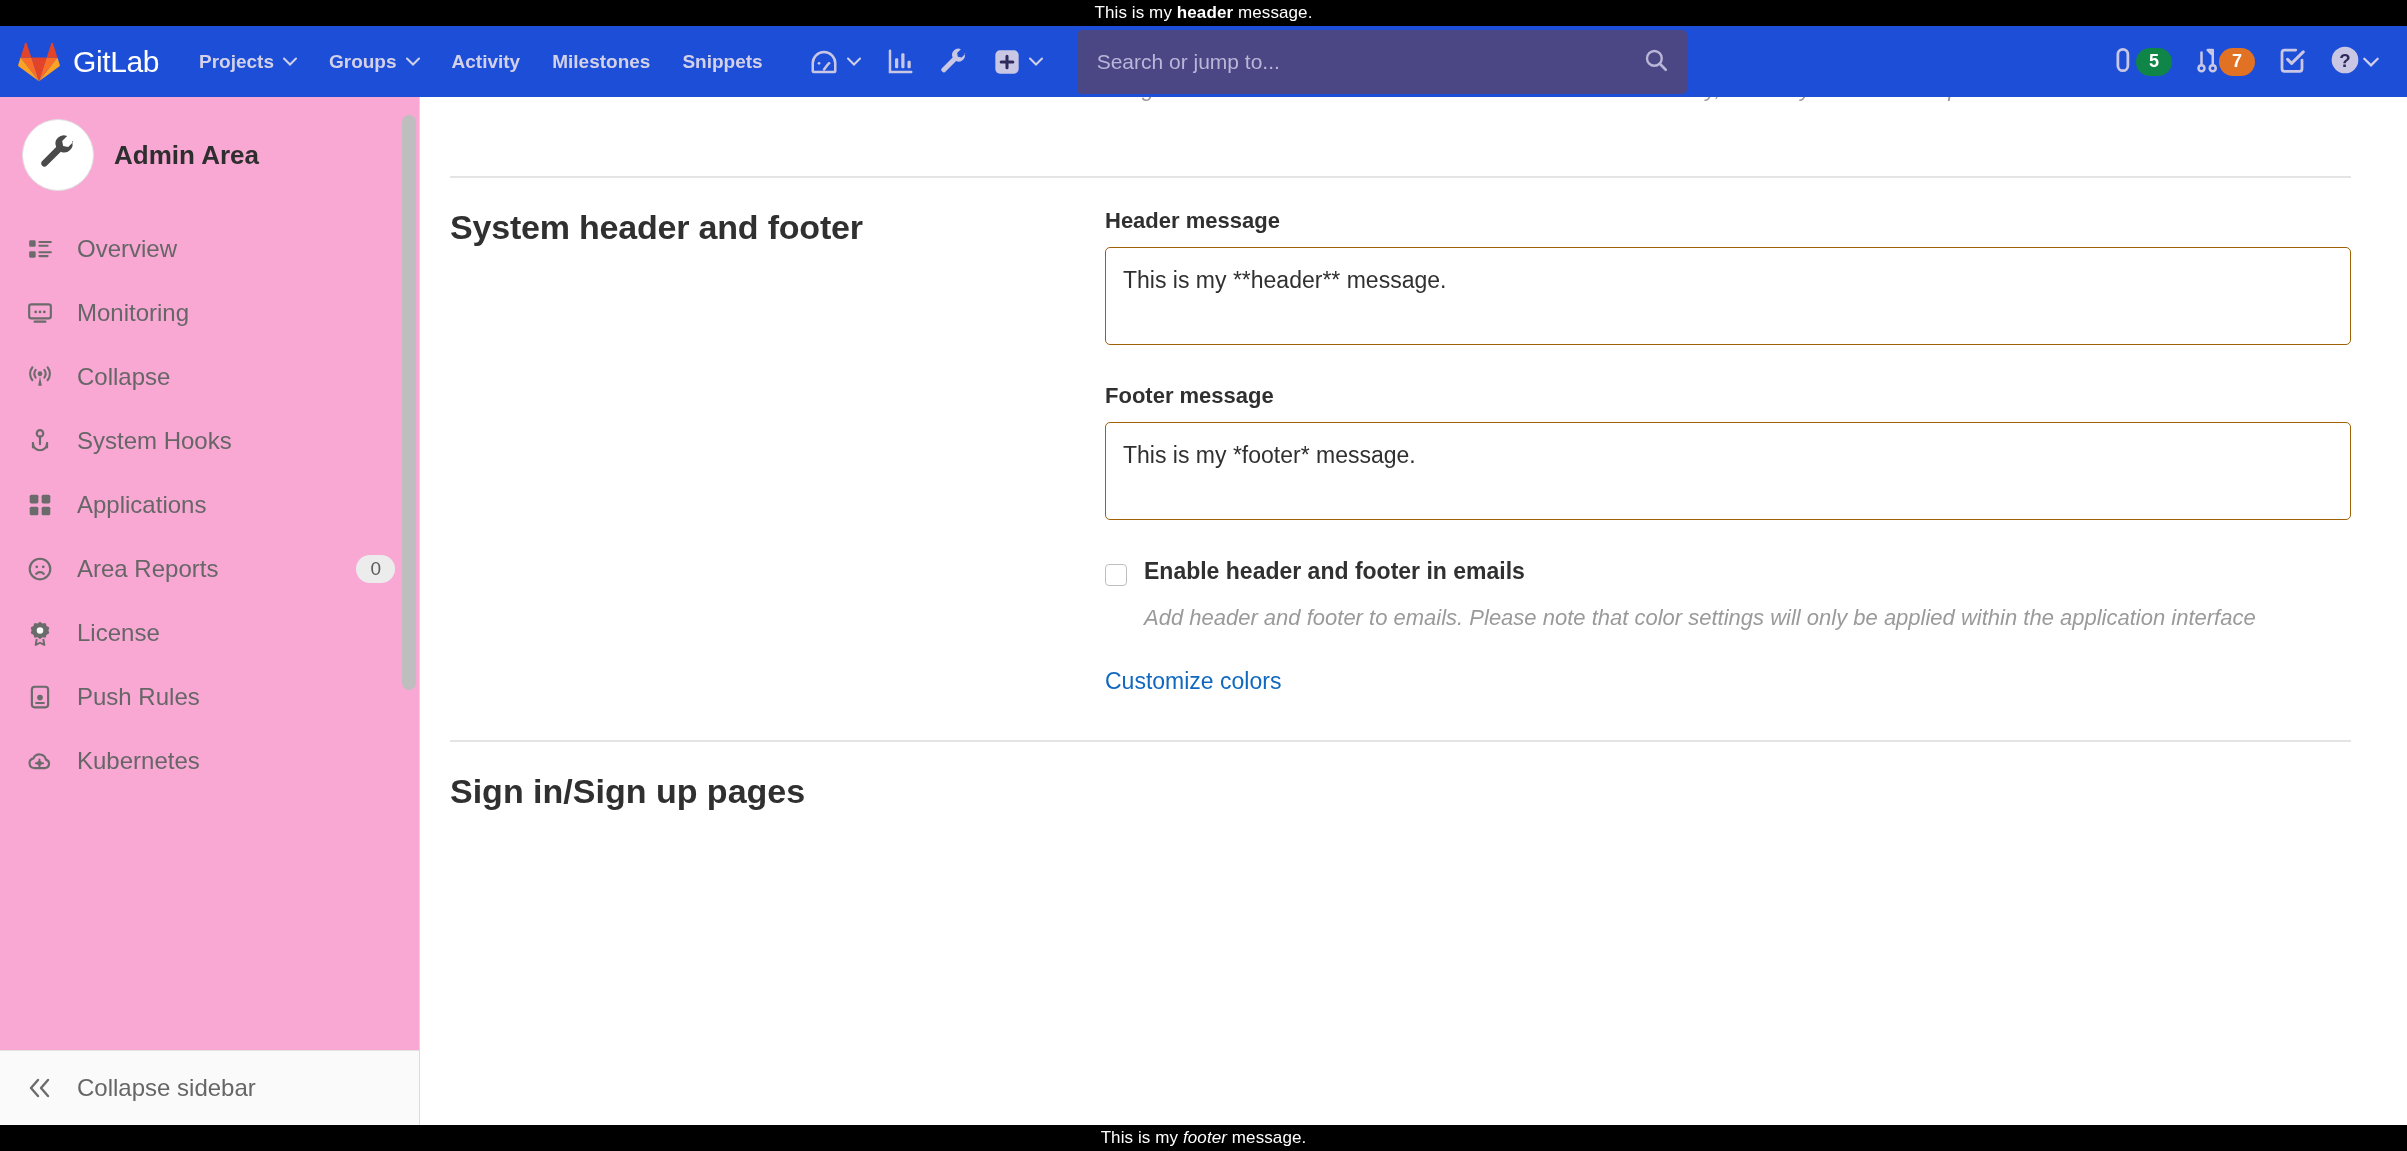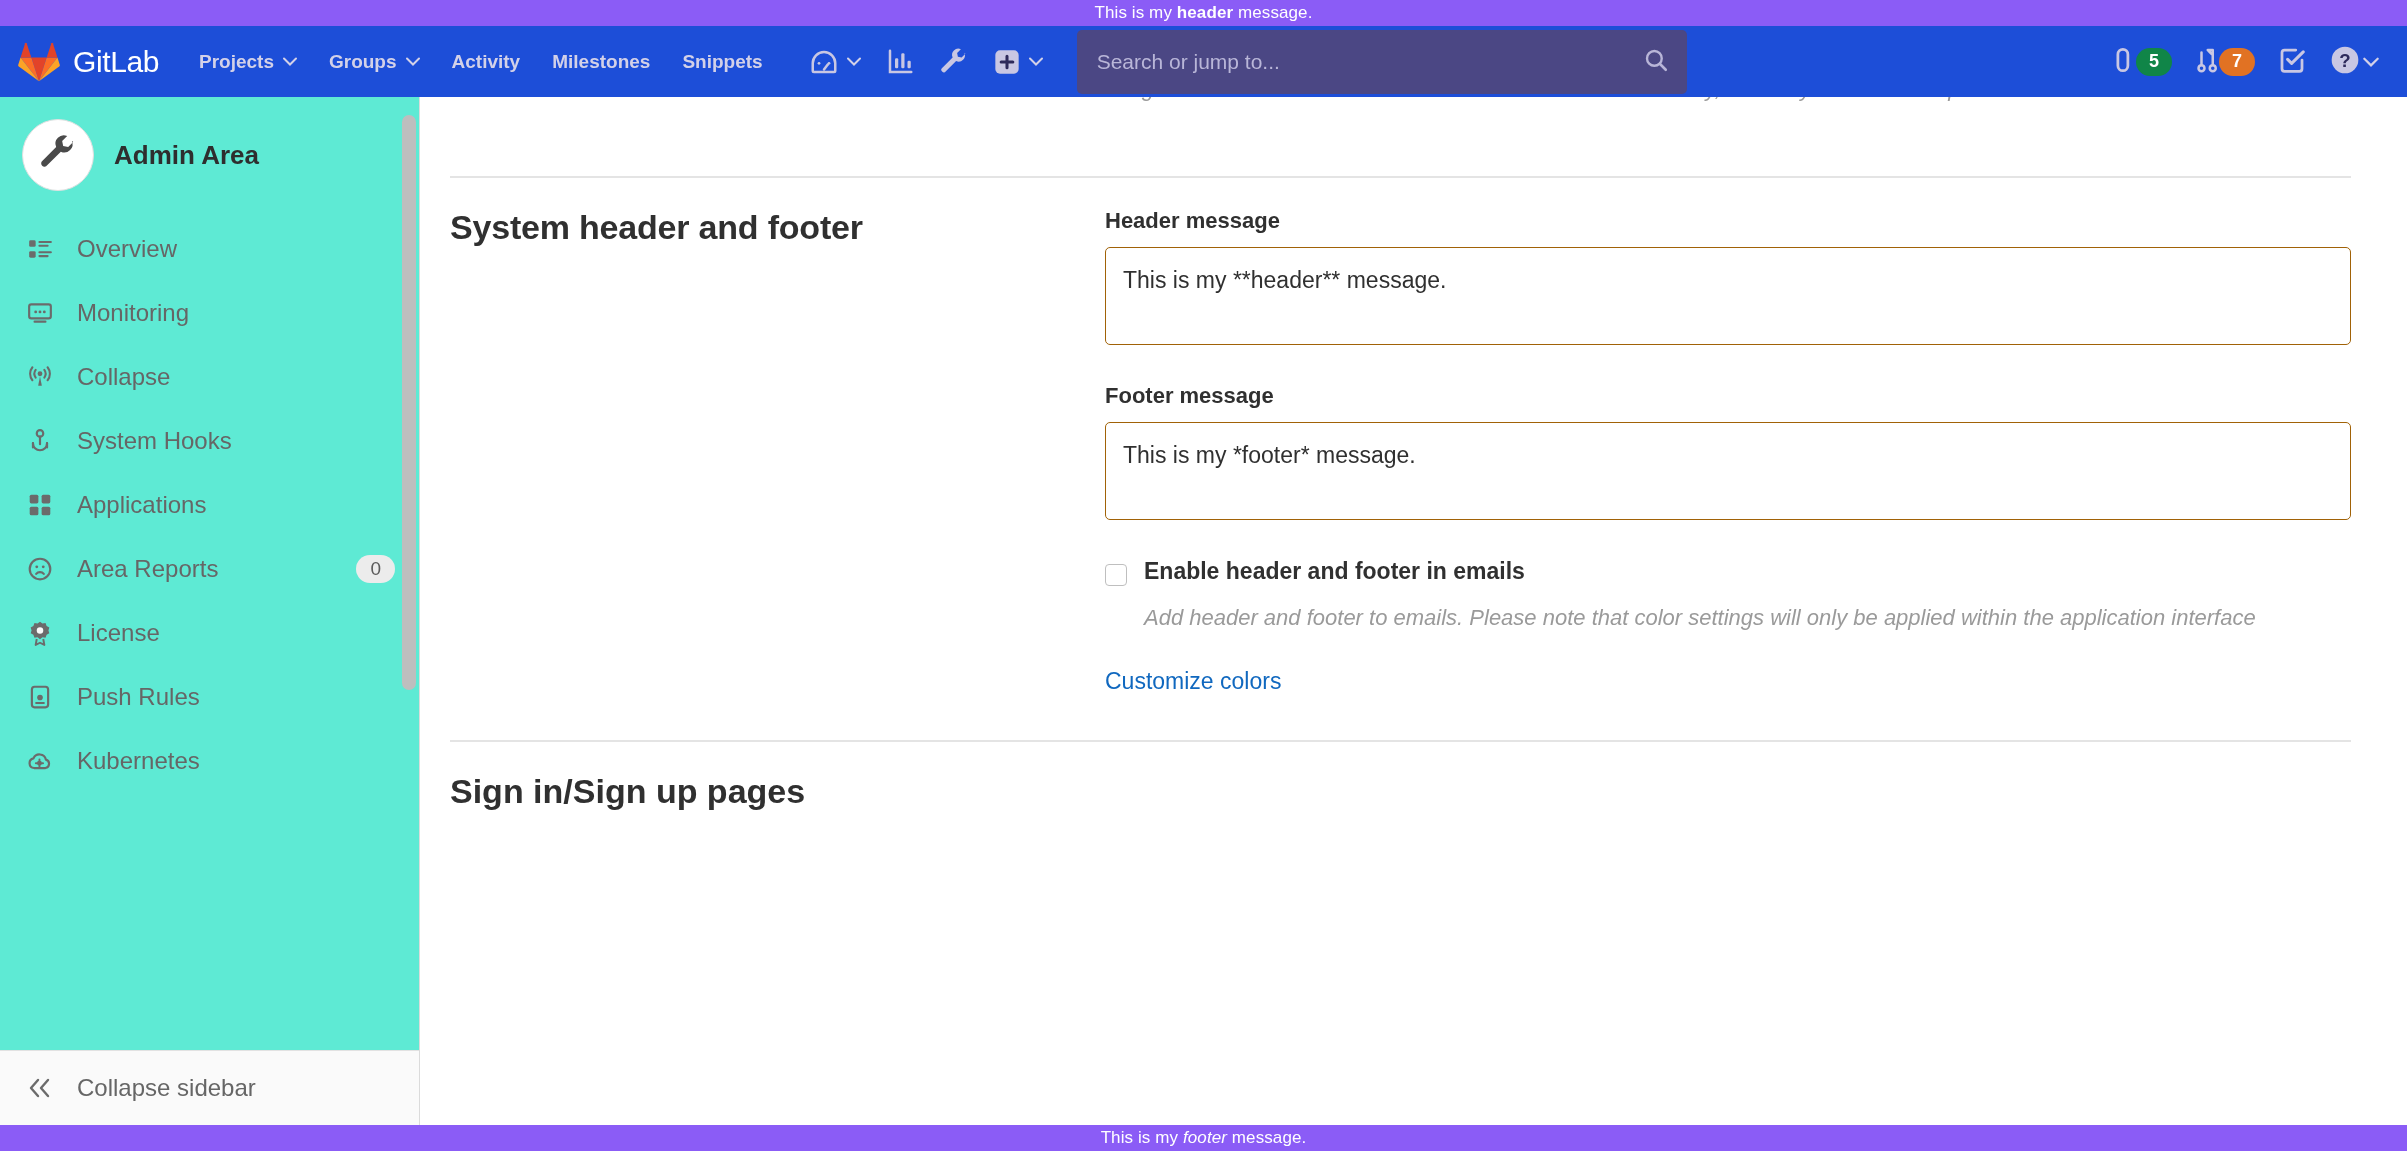--- a/index.html
+++ b/index.html
@@ -10,21 +10,21 @@
     overflow: hidden;
     font-family: "Liberation Sans", sans-serif;
     background: #ffffff;
   }
 
   
   .sys-msg-bar {
     position: absolute;
     left: 0; right: 0;
     height: 26px;
-    background: #8b5cf6;
+    background: #000000;
     color: #ffffff;
     display: flex;
     align-items: center;
     justify-content: center;
     font-size: 17px;
     letter-spacing: .1px;
     z-index: 40;
   }
   .sys-msg-bar.top { top: 0; }
   .sys-msg-bar.bottom { bottom: 0; }
@@ -133,21 +133,21 @@
   }
   .badge-green { background: #108548; }
   .badge-orange { background: #e17223; }
 
   
   .sidebar {
     position: absolute;
     top: 97px; left: 0;
     width: 420px;
     bottom: 26px;
-    background: #5eead4;
+    background: #f9a8d4;
     border-right: 1px solid #dbdbdb;
     z-index: 20;
     display: flex;
     flex-direction: column;
   }
   .sidebar-scroll {
     flex: 1;
     overflow: hidden;
     position: relative;
   }

